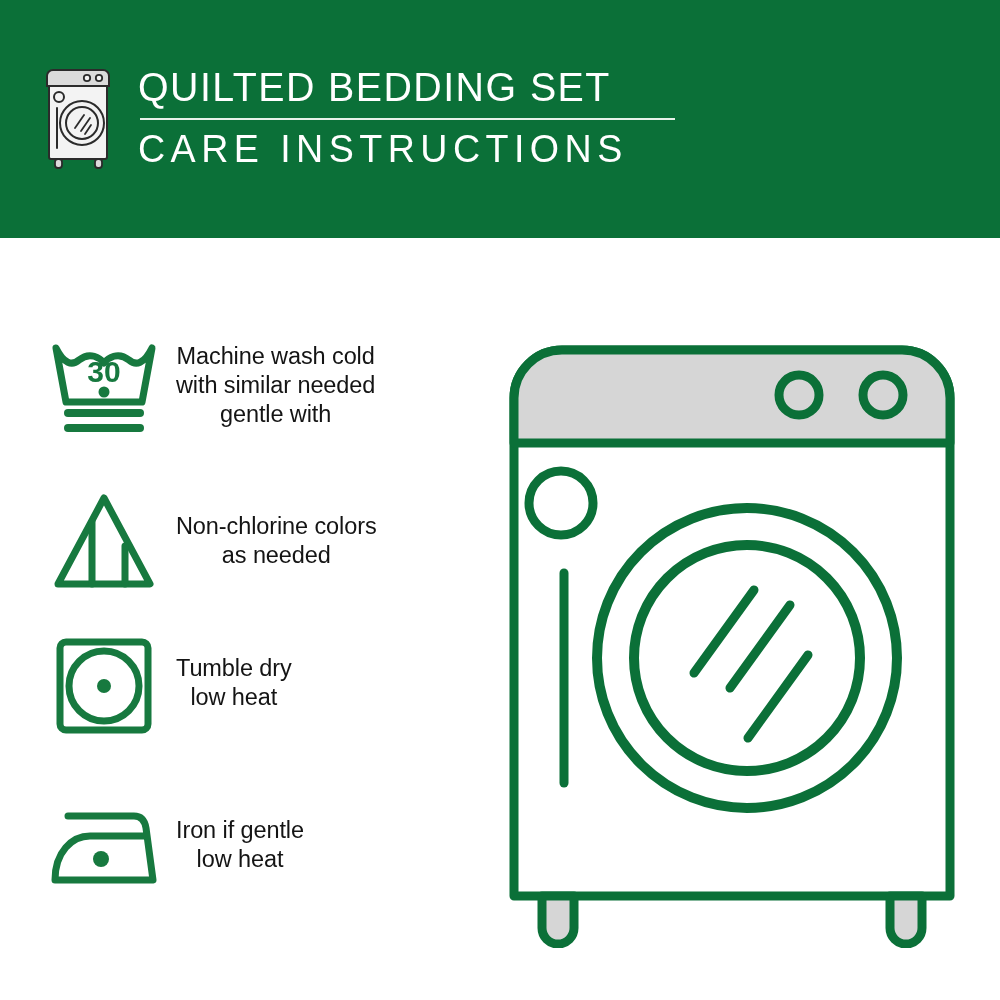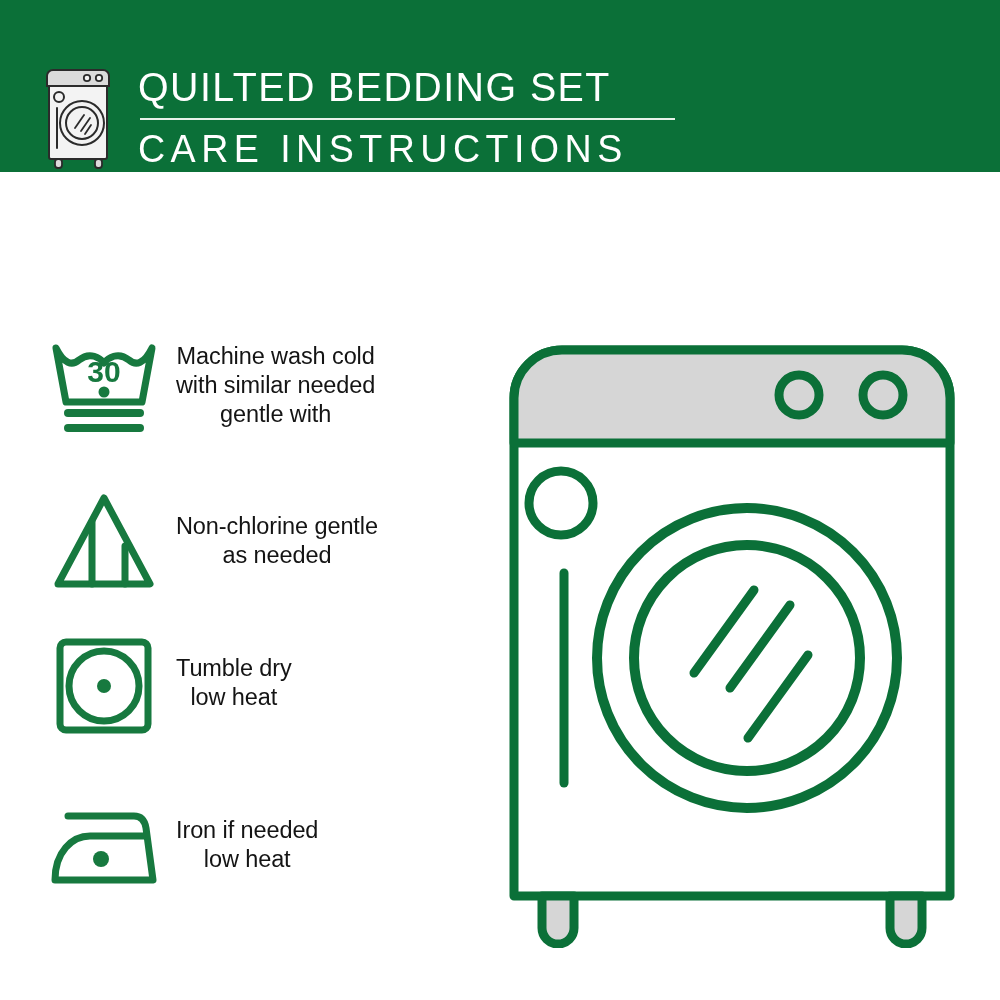--- a/index.html
+++ b/index.html
@@ -17,21 +17,21 @@
     background: #ffffff;
     overflow: hidden;
   }
 
   
   #header-band {
     position: absolute;
     left: 0;
     top: 0;
     width: 1000px;
-    height: 172px;
+    height: 238px;
     background: #0B7038;
   }
   #header-inner {
     position: absolute;
     left: 44px;
     top: 64px;
     display: flex;
     align-items: flex-start;
   }
   #header-logo {
@@ -185,21 +185,21 @@
 
     <div class="care-row" id="row-bleach">
       <svg class="care-icon" viewBox="0 0 116 116" aria-hidden="true">
         <g fill="none" stroke="#17793F" stroke-width="7" stroke-linecap="round" stroke-linejoin="round">
           <path d="M58 14 L104 100 L12 100 Z"></path>
           <line x1="46" y1="38" x2="46" y2="100"></line>
           <line x1="79" y1="62" x2="79" y2="100"></line>
         </g>
       </svg>
       <div class="care-text">
-        <span class="ln">Non-chlorine gentle</span>
+        <span class="ln">Non-chlorine colors</span>
         <span class="ln">as needed</span>
       </div>
     </div>
 
     <div class="care-row" id="row-dry">
       <svg class="care-icon" viewBox="0 0 116 116" aria-hidden="true">
         <g fill="none" stroke="#17793F" stroke-width="7" stroke-linejoin="round">
           <rect x="14" y="16" width="88" height="88" rx="6"></rect>
           <circle cx="58" cy="60" r="35"></circle>
         </g>
@@ -212,21 +212,21 @@
     </div>
 
     <div class="care-row" id="row-iron">
       <svg class="care-icon" viewBox="0 0 116 116" aria-hidden="true">
         <g fill="none" stroke="#17793F" stroke-width="7" stroke-linecap="round" stroke-linejoin="round">
           <path d="M22 26 L88 26 C96 26 99 32 100 38 L107 90 L9 90 C9 62 26 46 44 46 L98 46"></path>
         </g>
         <circle cx="55" cy="69" r="8" fill="#17793F"></circle>
       </svg>
       <div class="care-text">
-        <span class="ln">Iron if needed</span>
+        <span class="ln">Iron if gentle</span>
         <span class="ln">low heat</span>
       </div>
     </div>
 
   </div>
 
   <svg id="machine-illustration" viewBox="0 0 480 620" aria-hidden="true">
 
     <path d="M22 70 a48 48 0 0 1 48 -48 h340 a48 48 0 0 1 48 48 v498 h-436 z" fill="#ffffff" stroke="#0B7038" stroke-width="9" stroke-linejoin="round"></path>
 

